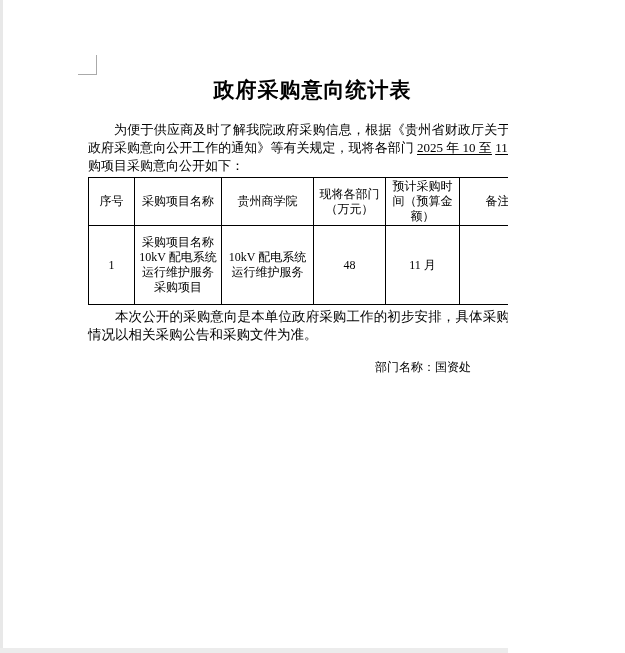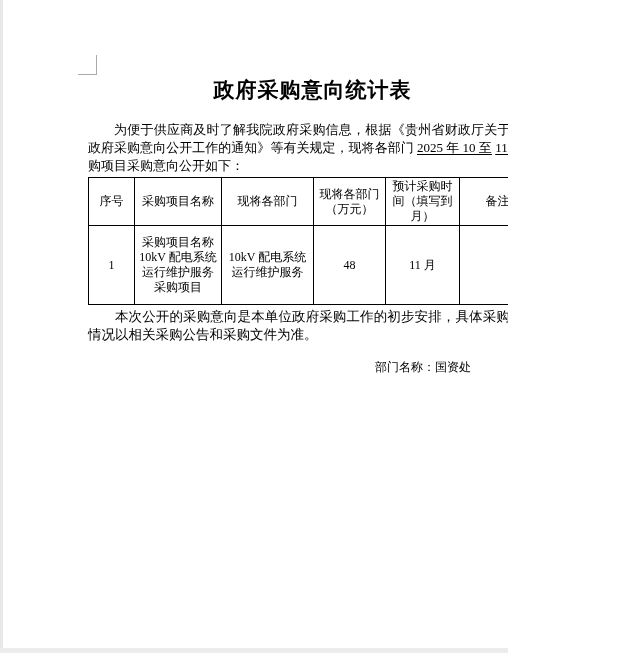--- a/index.html
+++ b/index.html
@@ -74,23 +74,23 @@
           <col style="width:87px">
           <col style="width:92px">
         <col style="width:72px">
           <col style="width:74px">
           <col style="width:76px">
       </colgroup>
       <thead>
         <tr>
           <th>序号</th>
           <th class="th-name">采购项目名称</th>
-          <th>现将各部门</th>
+          <th>贵州商学院</th>
           <th>现将各部门（万元）</th>
-          <th>预计采购时间（填写到月）</th>
+          <th>预计采购时间（预算金额）</th>
           <th>备注</th>
         </tr>
       </thead>
       <tbody>
         <tr>
           <td>1</td>
           <td class="td-name">采购项目名称 10kV 配电系统运行维护服务采购项目</td>
           <td>10kV 配电系统运行维护服务</td>
           <td>48</td>
           <td>11 月</td>

